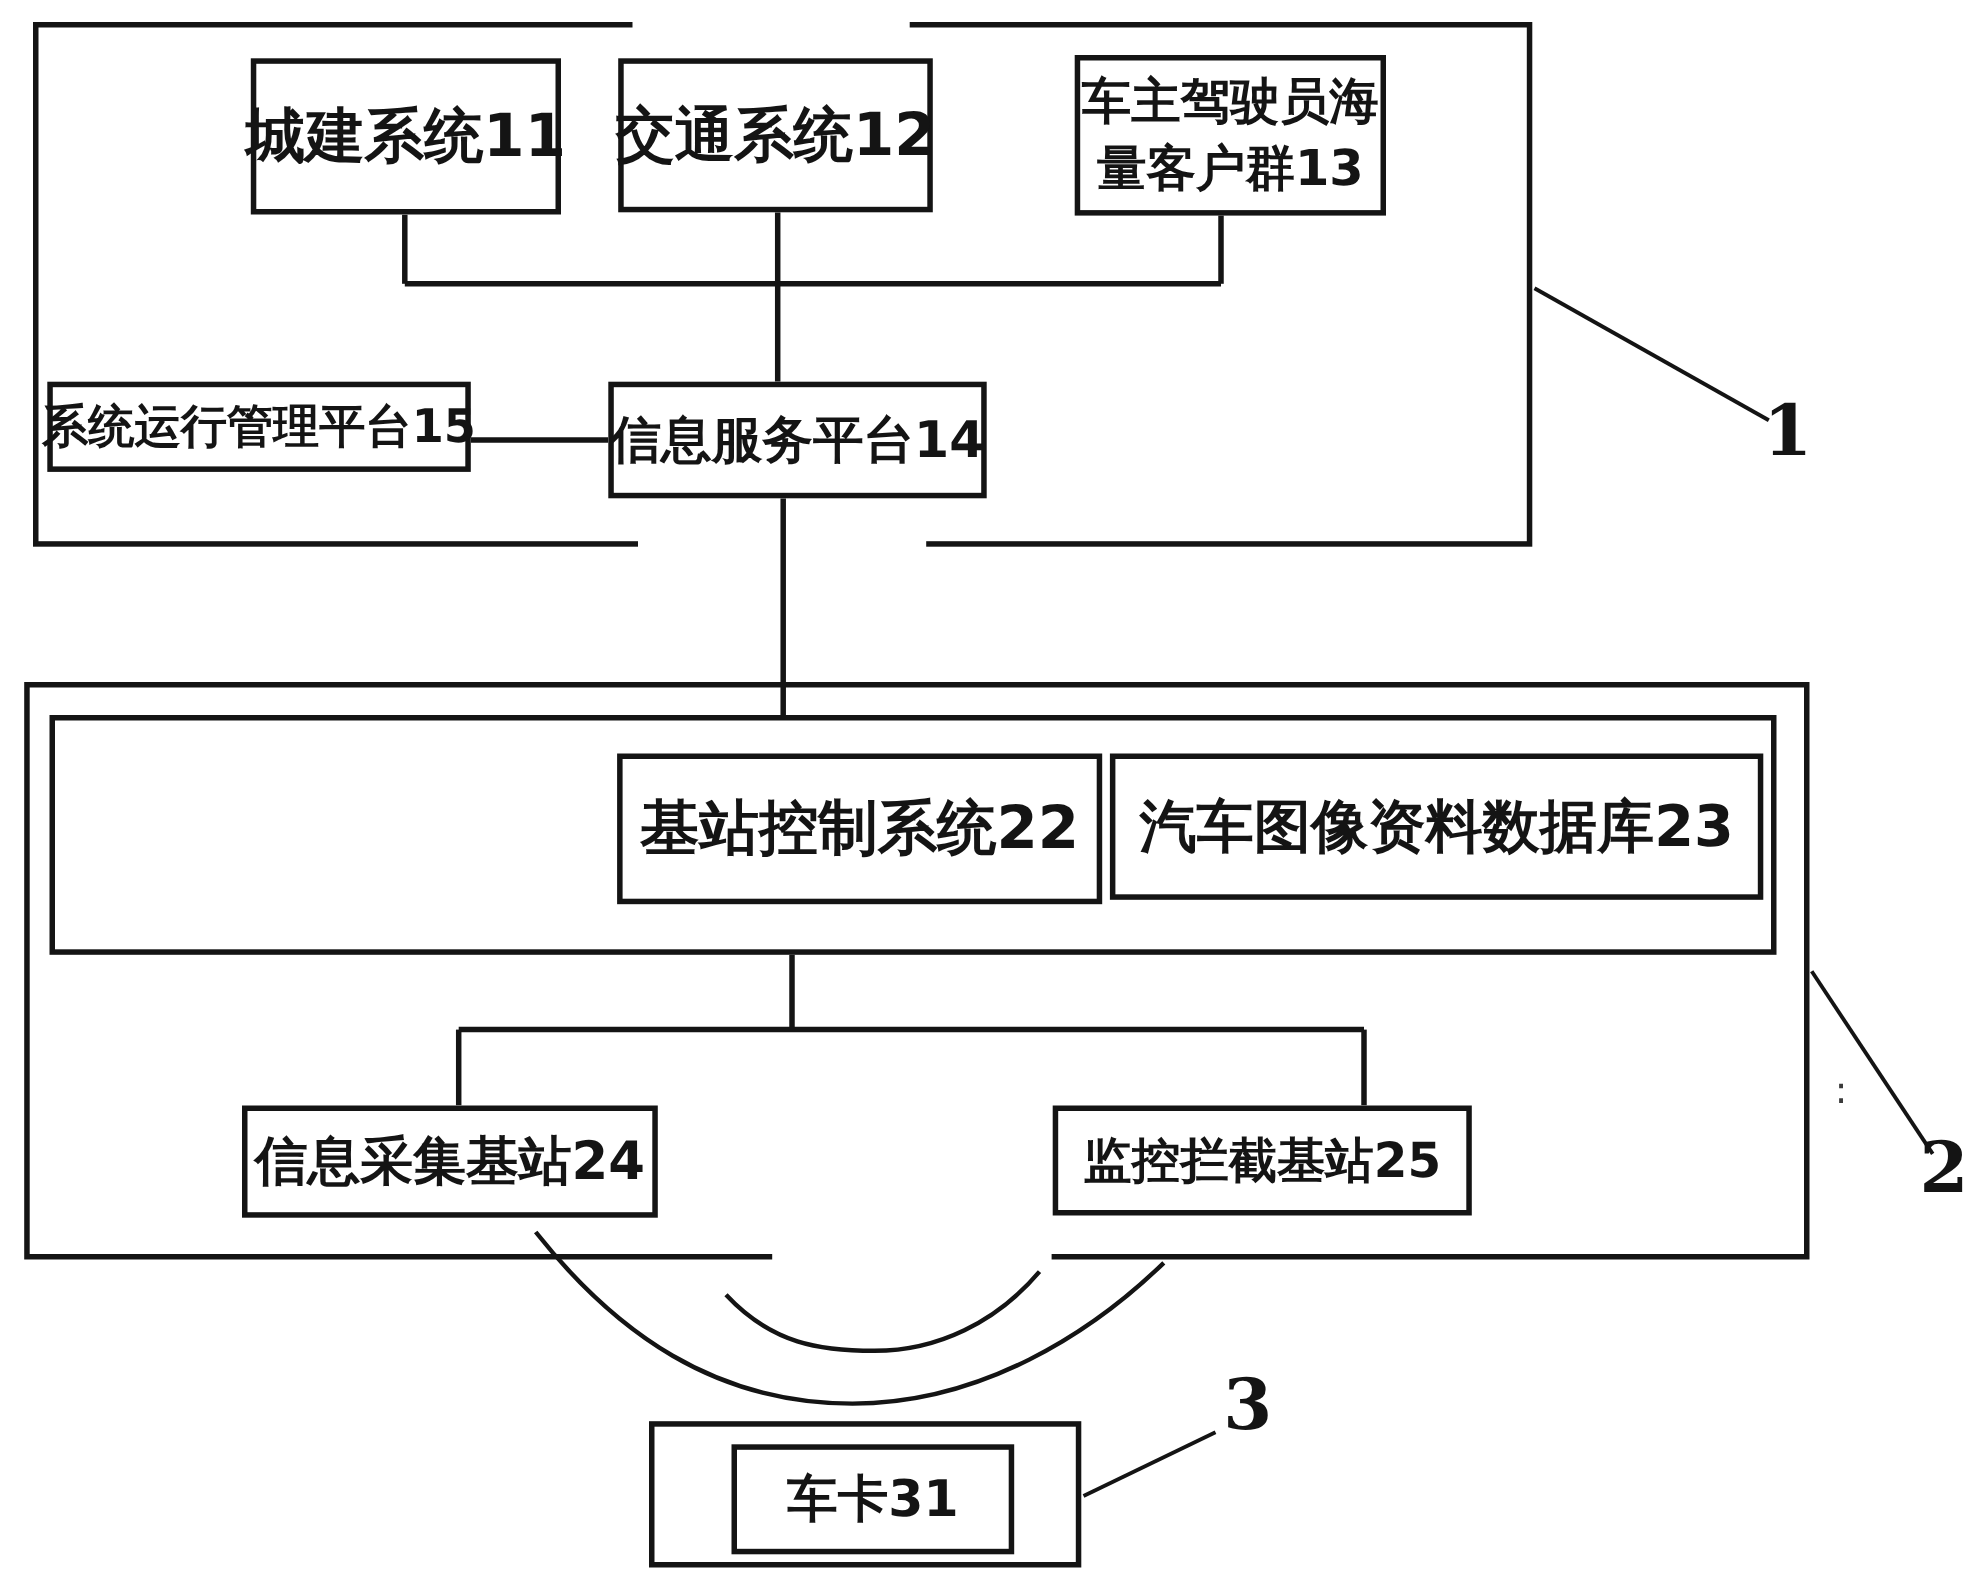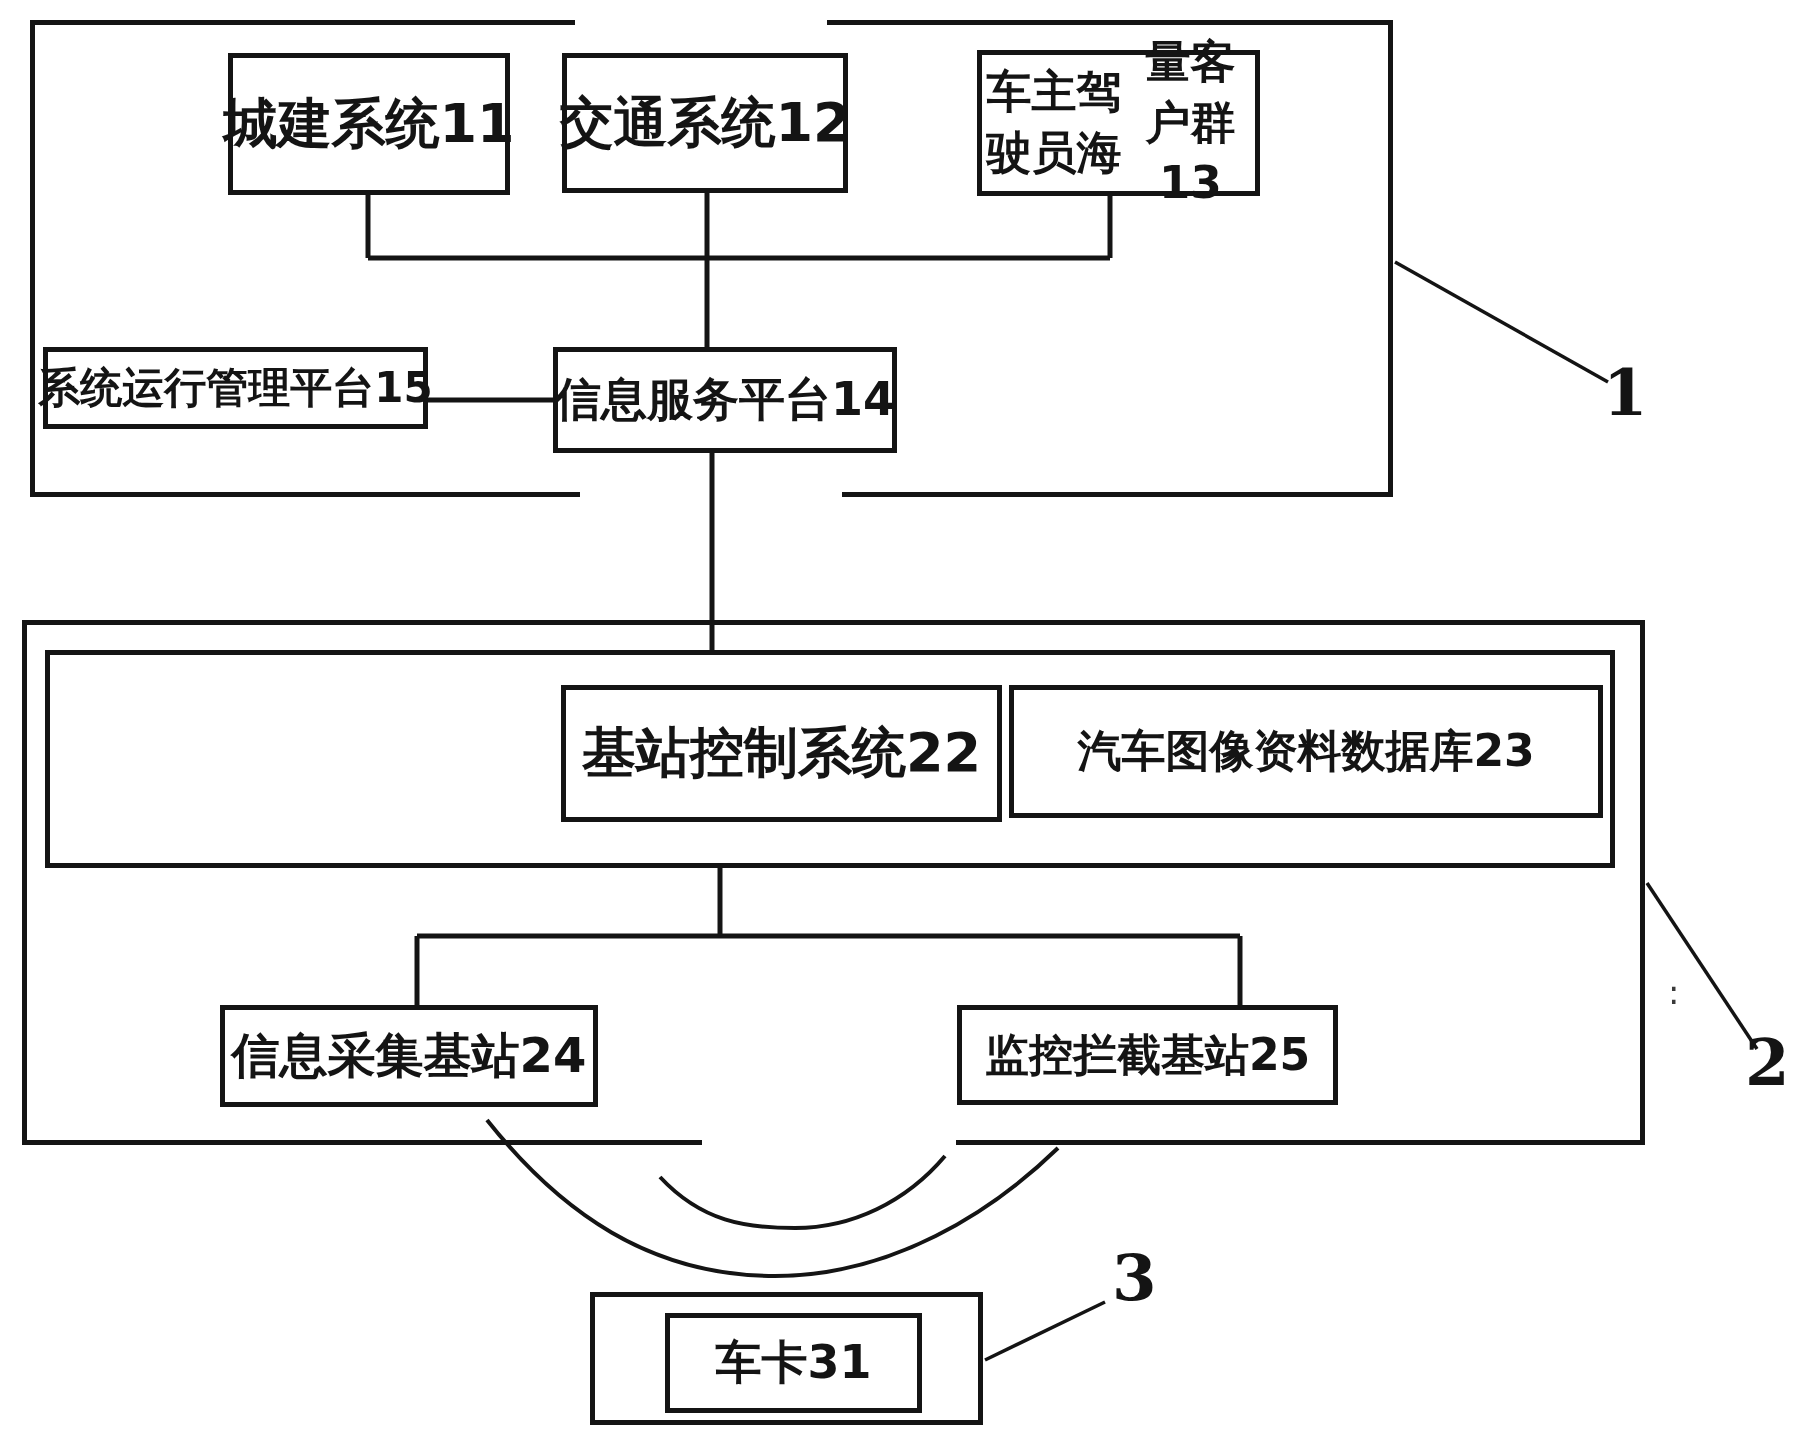--- a/index.html
+++ b/index.html
@@ -4,37 +4,37 @@
 <style>
   html,body{margin:0;padding:0;background:#ffffff;}
   #stage{
     position:relative;width:1800px;height:1448px;background:#ffffff;
     font-family:"DejaVu Sans",sans-serif;color:#141414;overflow:hidden;
   }
   .grp,.node{position:absolute;border:5px solid #141414;background:#ffffff;box-sizing:border-box;}
   .grp{background:transparent;}
   .node{display:flex;align-items:center;justify-content:center;text-align:center;
         font-weight:bold;white-space:nowrap;}
-  .node.multiline{white-space:normal;flex-direction:row;line-height:1.35;}
+  .node.multiline{white-space:normal;flex-direction:column;line-height:1.35;}
   .patch{position:absolute;background:#ffffff;}
   .ref{position:absolute;font-family:"DejaVu Serif",serif;font-weight:bold;}
   .stray{position:absolute;font-family:"DejaVu Sans",sans-serif;color:#3a3a3a;}
   svg.wires{position:absolute;left:0;top:0;pointer-events:none;}
   
   #g1   {left:30px;  top:20px;   width:1363px;height:477px;}
   #n11  {left:228px; top:53px;   width:282px; height:142px; font-size:54px;}
   #n12  {left:562px; top:53px;   width:286px; height:140px; font-size:54px;}
   #n13  {left:977px; top:50px;   width:283px; height:146px; font-size:45px;}
   #n15  {left:43px;  top:347px;  width:385px; height:82px; font-size:42px;}
   #n14  {left:553px; top:347px;  width:344px; height:106px; font-size:46px;}
   #g2   {left:22px;  top:620px;  width:1623px;height:525px;}
   #wrap {left:45px;  top:650px;  width:1570px;height:218px;}
   #n21  {left:65px;  top:685px;  width:397px; height:137px; font-size:46px;}
   #n22  {left:513px; top:685px;  width:441px; height:137px; font-size:54px;margin-left:48px;}
-  #n23  {left:1009px;top:685px;  width:594px; height:133px; font-size:44px;}
+  #n23  {left:1009px;top:685px;  width:594px; height:133px; font-size:52px;}
   #n24  {left:220px; top:1005px; width:378px; height:102px; font-size:48px;}
   #n25  {left:957px; top:1005px; width:381px; height:100px; font-size:44px;}
   #g3   {left:590px; top:1292px; width:393px; height:133px;}
   #n31  {left:665px; top:1313px; width:257px; height:100px;  font-size:46px;}
   #ref1 {left:1603px;top:355px;  font-size:64px;}
   #ref2 {left:1745px;top:1025px; font-size:64px;}
   #ref3 {left:1112px;top:1240px; font-size:64px;}
   #stray{left:1668px;top:972px;  font-size:34px;}
 </style>
 </head>

